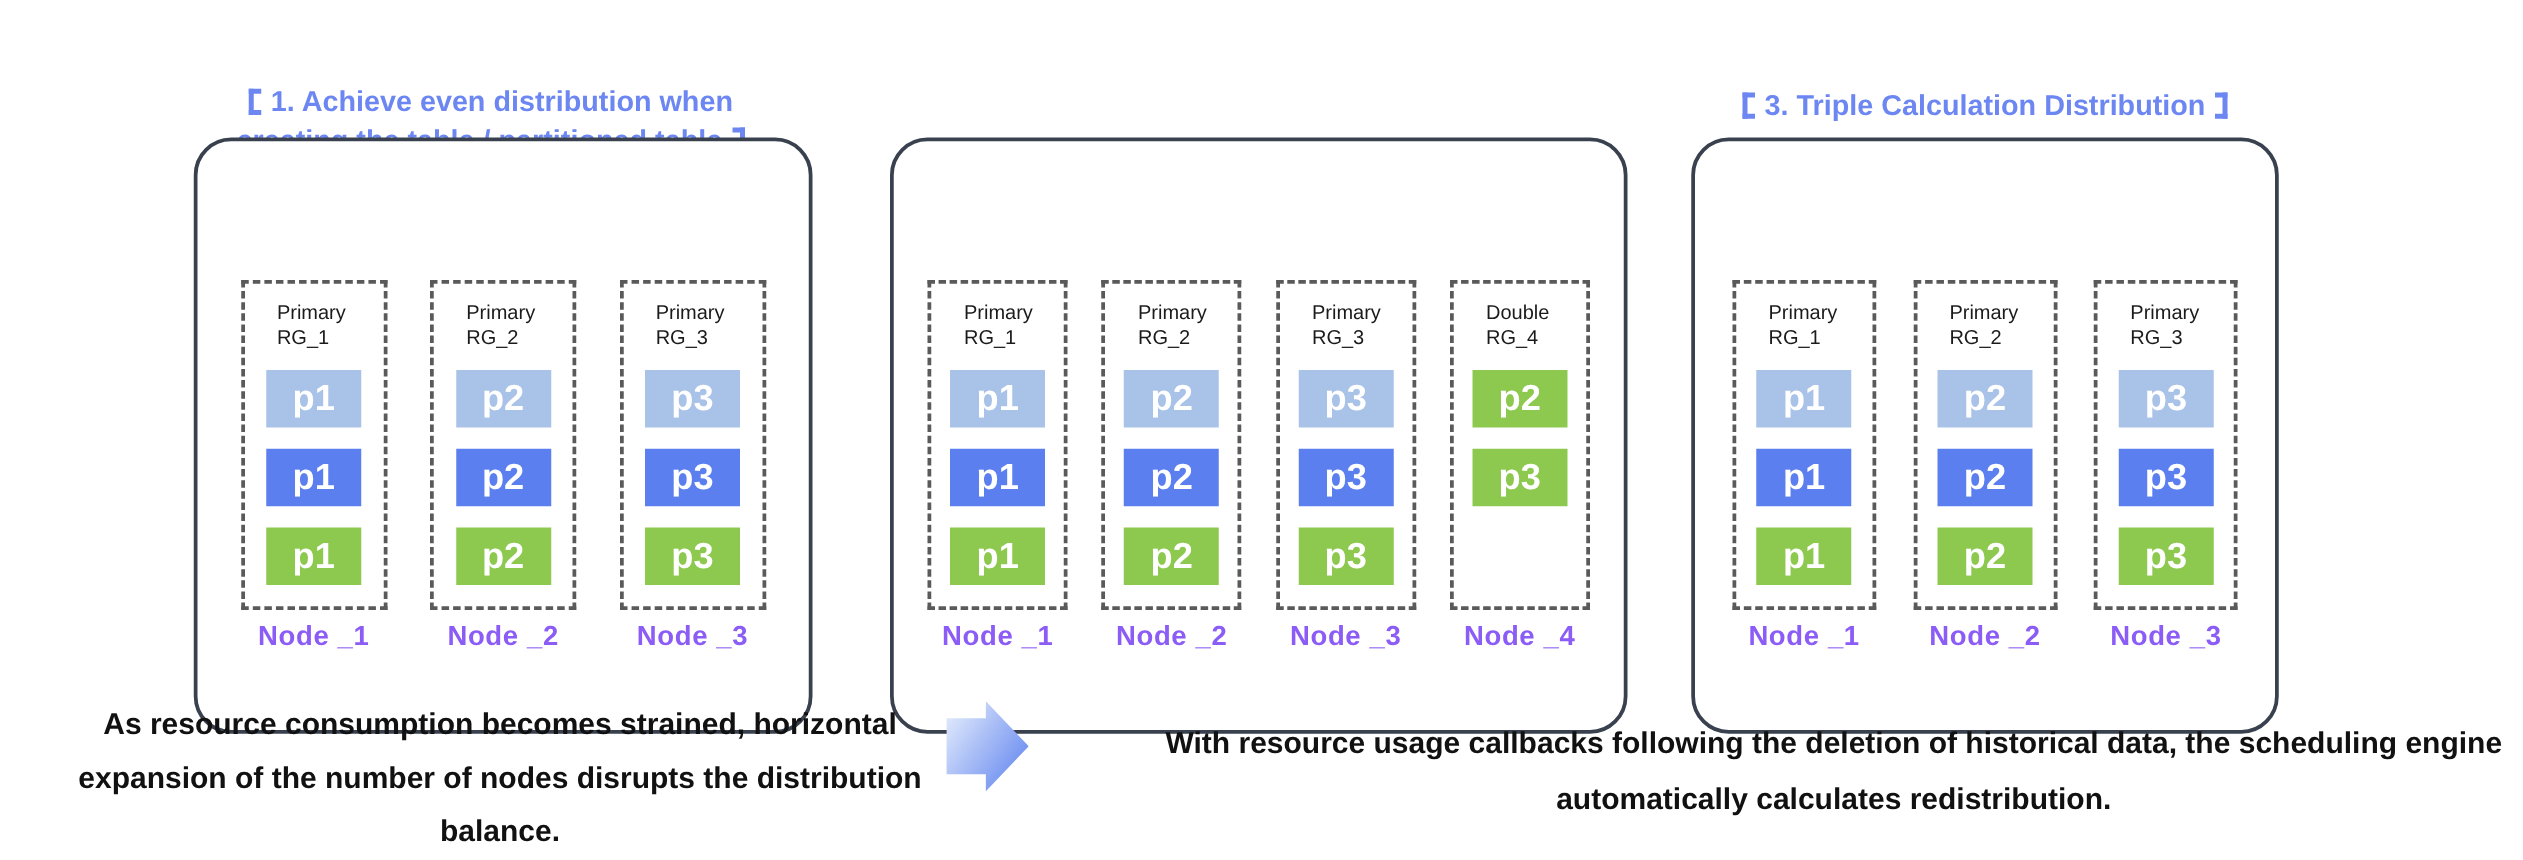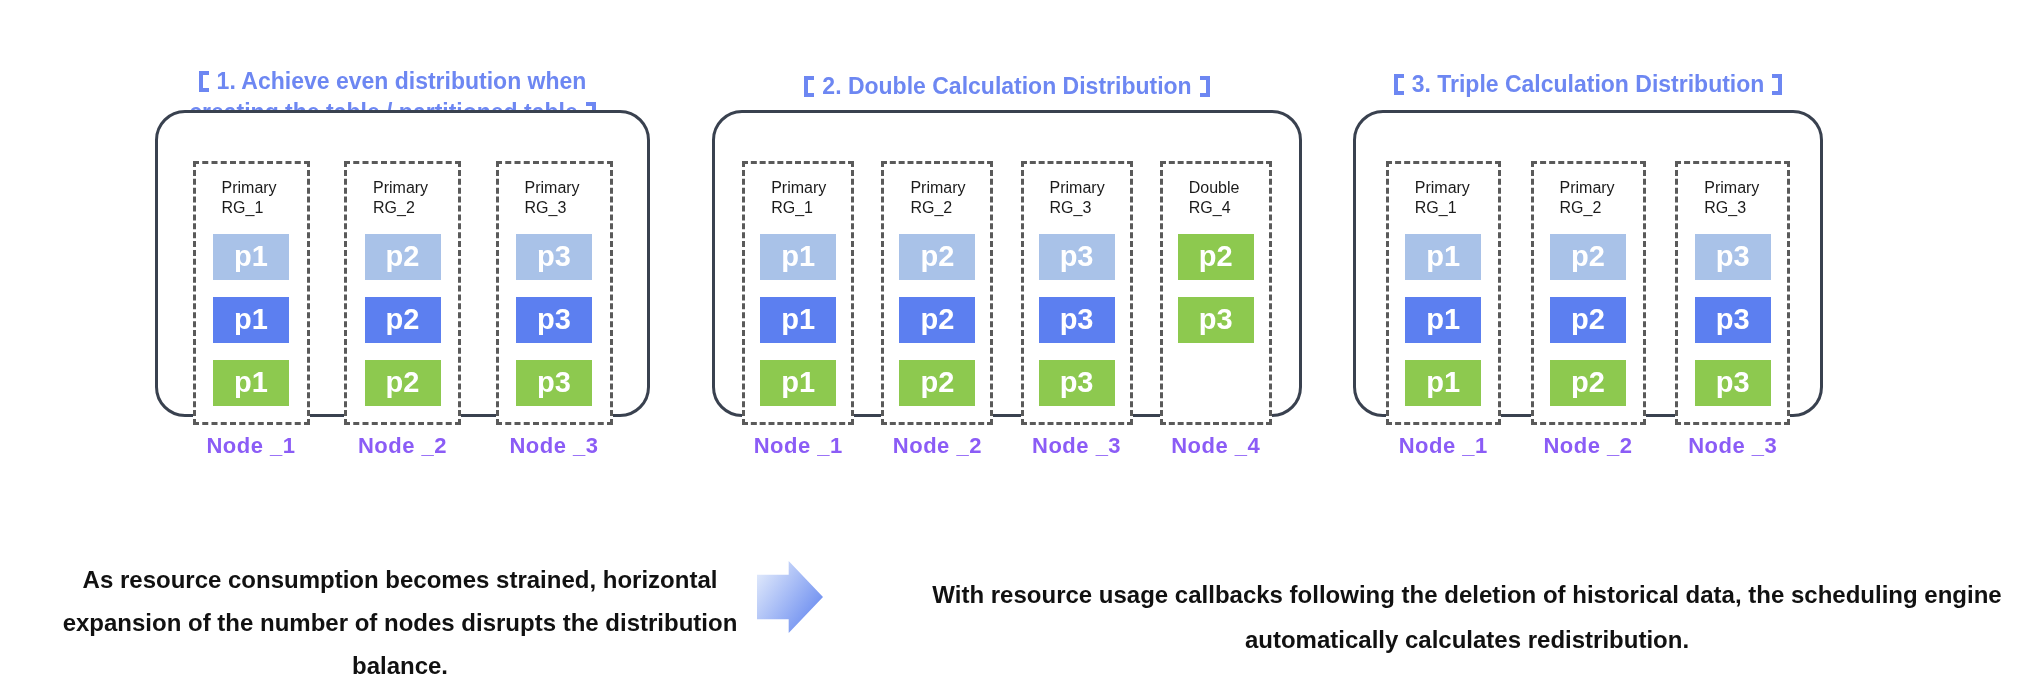--- a/index.html
+++ b/index.html
@@ -12,23 +12,23 @@
   .panel-title{
     position:absolute;color:var(--title);font-weight:700;font-size:23px;
     line-height:31px;text-align:center;white-space:pre-line;
   }
   .bk{display:inline-block;width:10px;height:21px;vertical-align:-3px;box-sizing:border-box;}
   .bk-l{border-left:4px solid var(--title);border-top:4px solid var(--title);border-bottom:4px solid var(--title);margin-right:8px;}
   .bk-r{border-right:4px solid var(--title);border-top:4px solid var(--title);border-bottom:4px solid var(--title);margin-left:8px;}
 
   
   .panel{
-    position:absolute;top:110px;height:307px;box-sizing:border-box;
+    position:absolute;top:110px;height:477px;box-sizing:border-box;
     border:3px solid var(--panel-border);border-radius:30px;
-    display:flex;justify-content:space-evenly;align-items:flex-start;
+    display:flex;justify-content:space-evenly;align-items:center;
     padding-top:48px;background:#ffffff;
   }
   .panel-1{left:155px;width:495px;}
   .panel-2{left:712px;width:590px;}
   .panel-3{left:1353px;width:470px;}
   .panel-1 .node-col{width:117px;}
   .panel-2 .node-col{width:112px;}
   .panel-3 .node-col{width:115px;}
 
   .node-col{display:flex;flex-direction:column;}
@@ -65,23 +65,20 @@
 </style>
 </head>
 <body>
 
 <div class="canvas">
 
   <div class="panel-title" style="left:120px;top:35px;width:545px;">
     <span class="bk bk-l"></span><span>1. Achieve even distribution when
 creating the table / partitioned table</span><span class="bk bk-r"></span>
   </div>
-  <div class="panel-title" style="left:712px;top:40px;width:590px;">
-    <span class="bk bk-l"></span><span>2. Double Calculation Distribution</span><span class="bk bk-r"></span>
-  </div>
   <div class="panel-title" style="left:1353px;top:38px;width:470px;">
     <span class="bk bk-l"></span><span>3. Triple Calculation Distribution</span><span class="bk bk-r"></span>
   </div>
 
   <div class="panel panel-1">
     <div class="node-col">
       <div class="rg-box">
         <div class="rg-label">Primary RG_1</div>
         <div class="slot">
             <div class="pbox" style="background: rgb(169, 194, 232);">p1</div>

